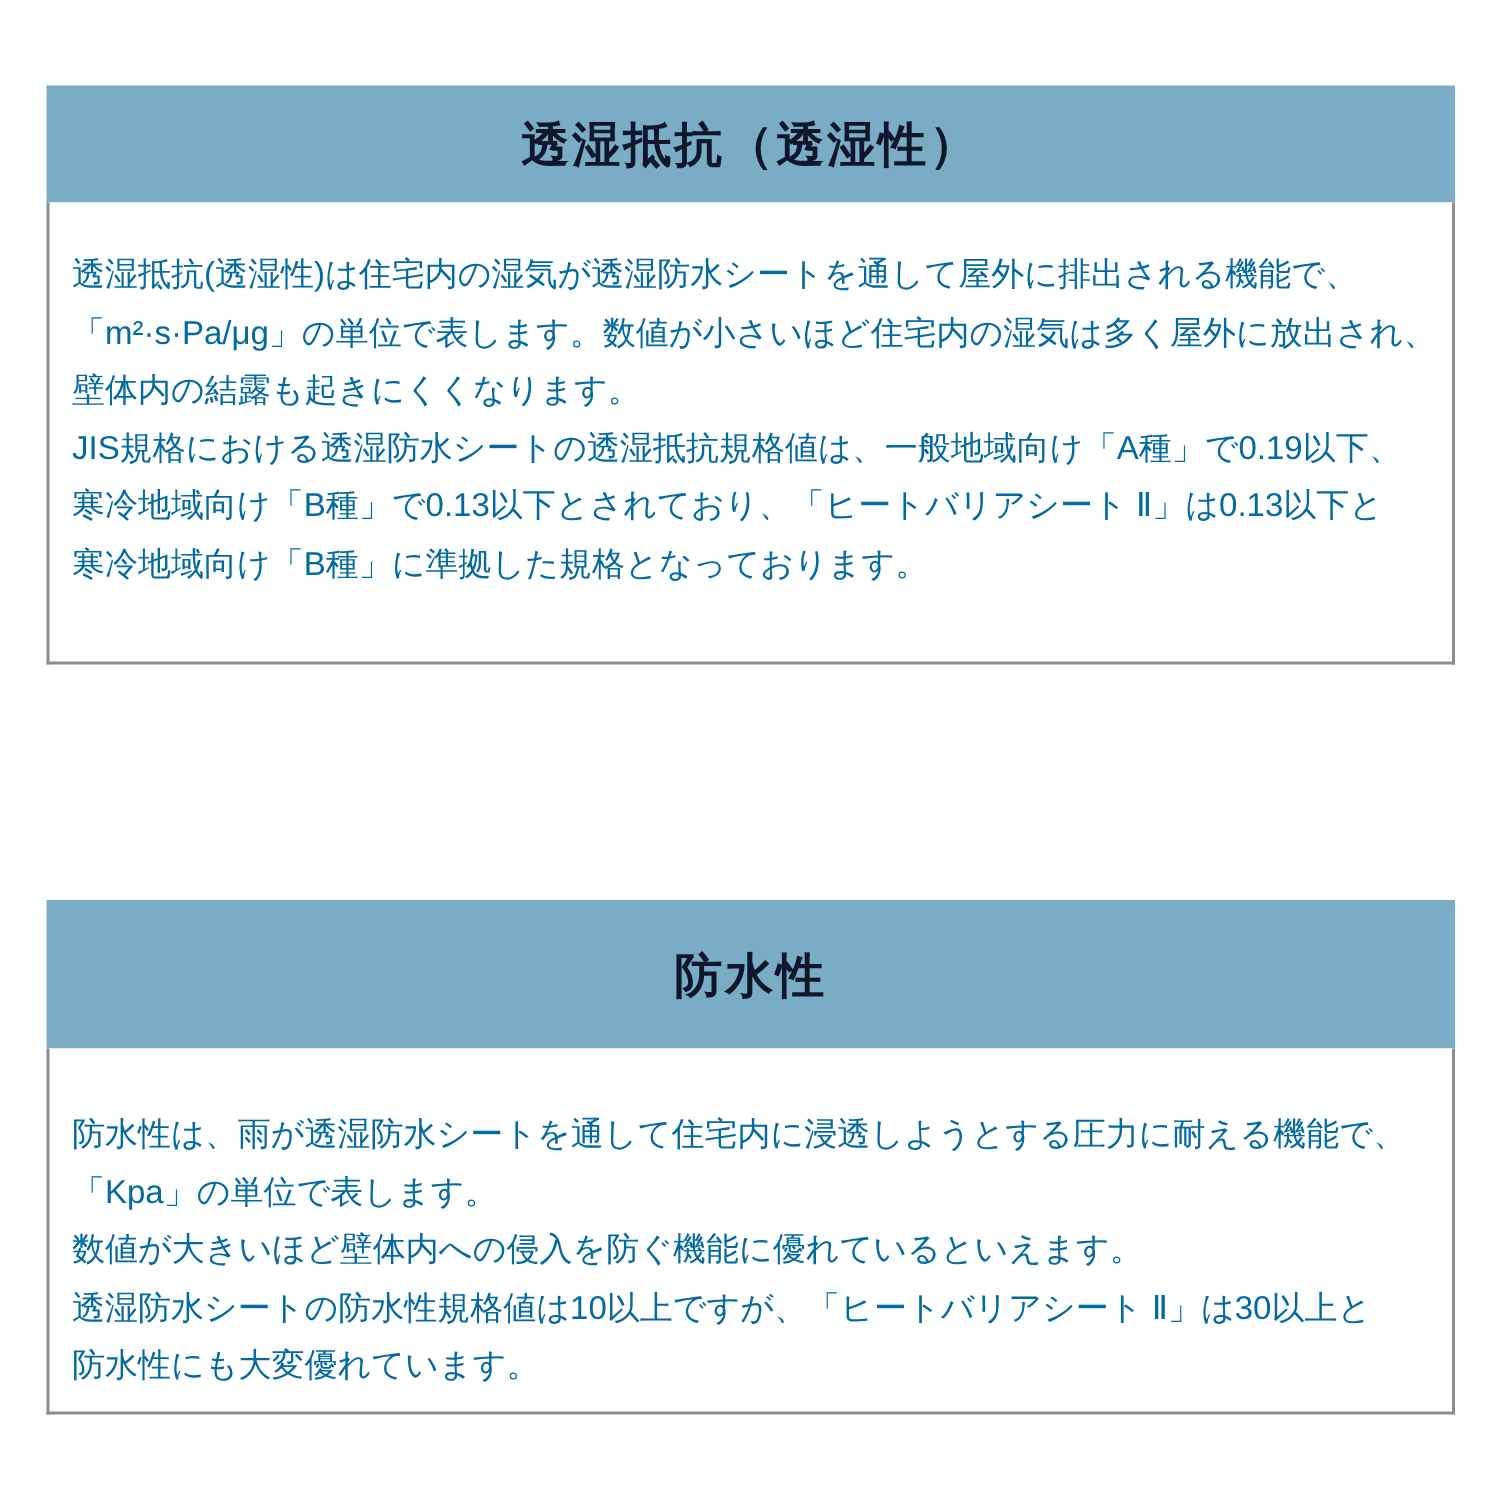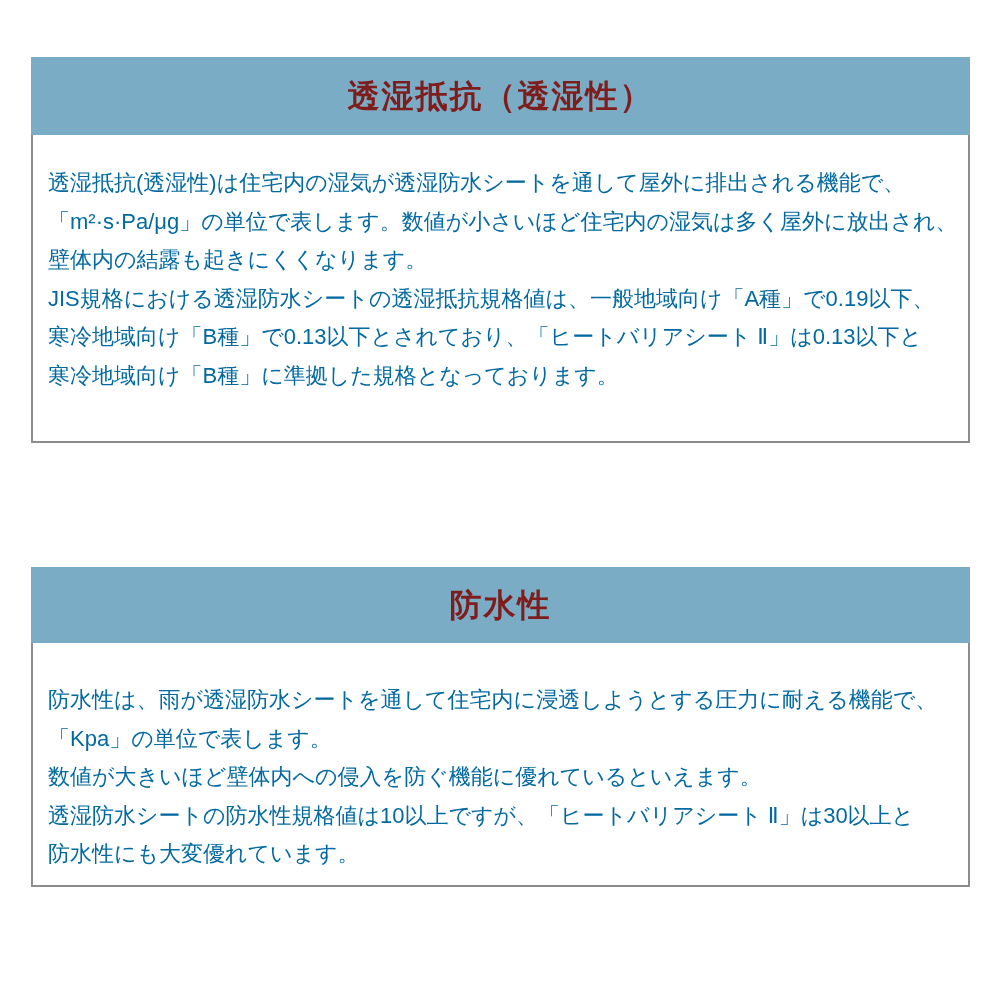--- a/index.html
+++ b/index.html
@@ -22,23 +22,23 @@
   .panel-1 { top: 57px; }
   .panel-2 { top: 567px; }
   .panel-header {
     width: 100%;
     background: #7aadc5;
     display: flex;
     align-items: center;
     justify-content: center;
   }
   .panel-1 .panel-header { height: 78px; }
-  .panel-2 .panel-header { height: 76px; }
+  .panel-2 .panel-header { height: 99px; margin-top: 33px; }
   .panel-title {
-    color: #7f1d1d;
+    color: #0f172a;
     font-size: 32px;
     font-weight: bold;
     letter-spacing: 2px;
     line-height: 1;
   }
   .panel-body {
     width: 100%;
     background: #ffffff;
     border: 2px solid #8d8d8d;
     border-top: none;

